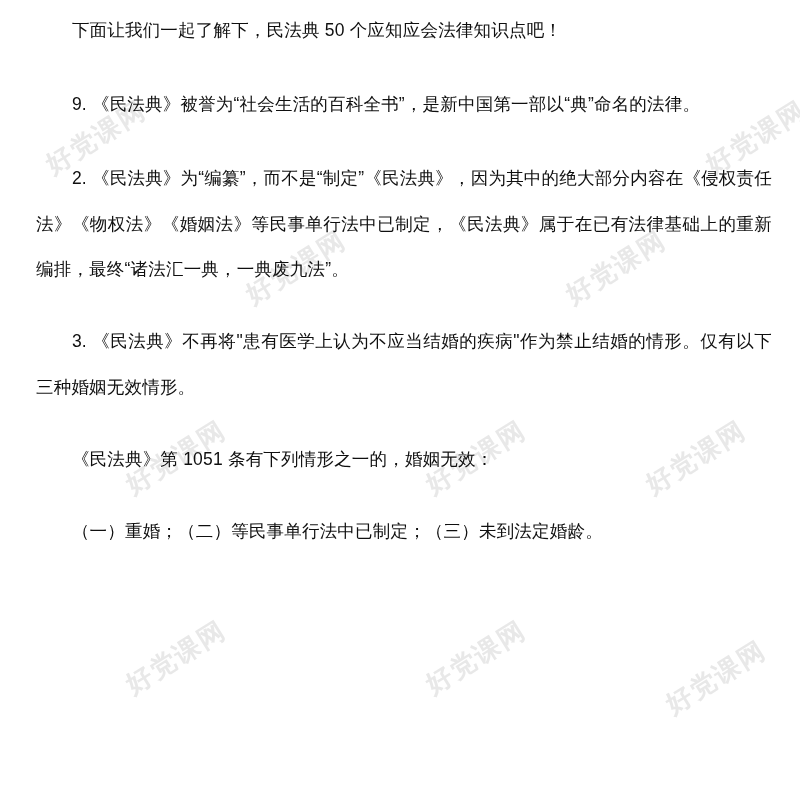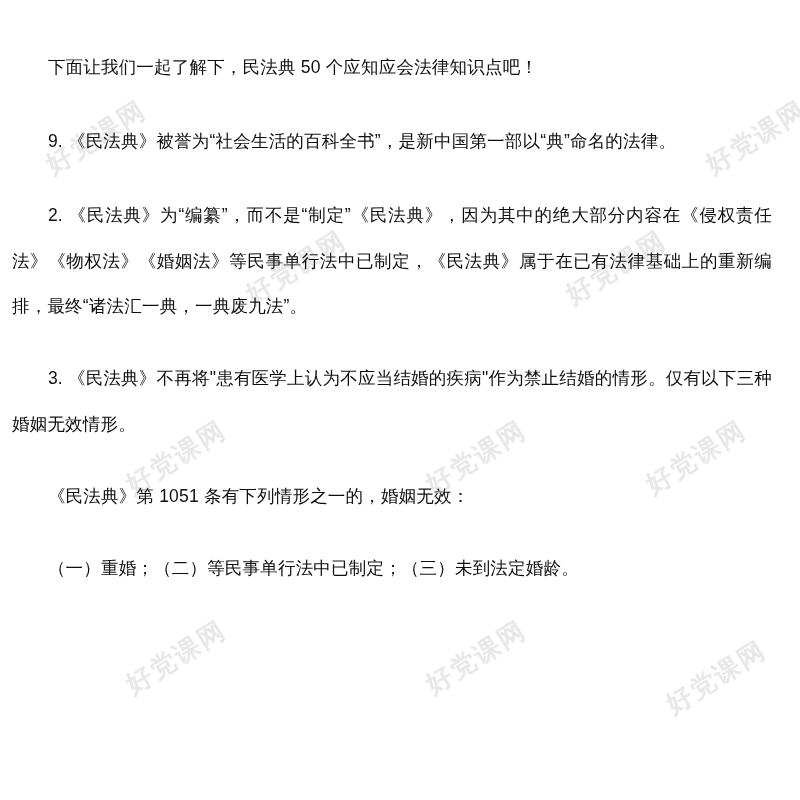--- a/index.html
+++ b/index.html
@@ -11,24 +11,23 @@
     width: 800px;
     height: 800px;
     position: relative;
     overflow: hidden;
     font-family: "Liberation Sans", "DejaVu Sans", sans-serif;
   }
 
   #doc {
     position: absolute;
     inset: 0;
-    padding: 8px 28px 0 12px;
+    padding: 8px 28px 0 36px;
     box-sizing: border-box;
     z-index: 2;
-    margin-top: 37px;
   }
 
   .para {
     color: #0f0f0f;
     font-size: 17.5px;
     line-height: 2.62;
     letter-spacing: 0.2px;
     text-align: justify;
     text-justify: inter-ideograph;
     margin: 0;

